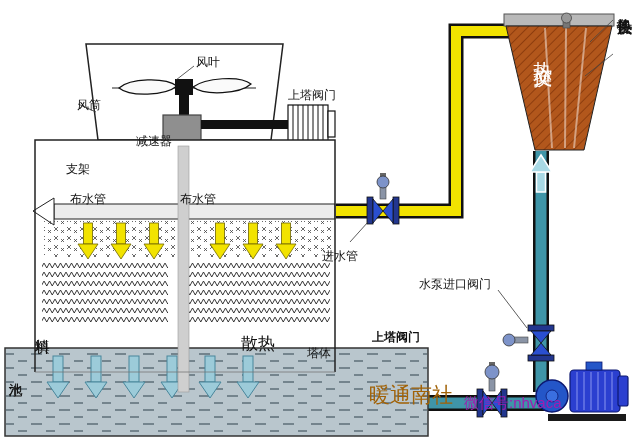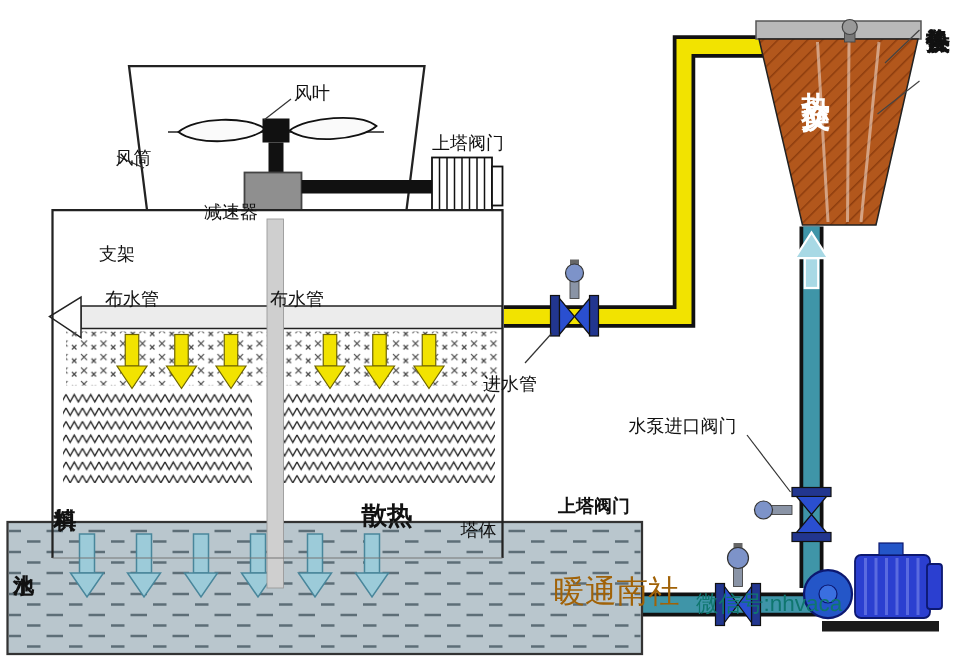--- a/index.html
+++ b/index.html
@@ -2,21 +2,21 @@
 <html style="--hot-pipe: #f2e300; --cold-pipe: #3f95a8; --exchanger: #b2571c; --exchanger-dark: #8d3d0e; --pump: #2b3fd0; --pool: #b9c6cd; --valve: #2a4fd0;"><head>
 <meta charset="utf-8">
 <style>
   html,body{margin:0;padding:0;background:#fff;}
   #stage{position:relative;width:640px;height:442px;background:#fff;overflow:hidden;
          font-family:"Liberation Sans",sans-serif;}
   #art{position:absolute;left:0;top:0;}
   .lbl{position:absolute;font-size:12px;color:#111;white-space:nowrap;line-height:1.15;
        font-family:"Liberation Sans",sans-serif;}
   .v{writing-mode:vertical-rl;text-orientation:upright;}
-  .b{font-weight:bold;}
+  .b{font-weight:normal;}
 </style>
 </head>
 <body>
 
 <div id="stage">
 
 <svg id="art" width="640" height="442" viewBox="0 0 640 442">
   <defs>
     <pattern id="zig" width="11" height="9" patternUnits="userSpaceOnUse">
       <path d="M0,2 L2.75,7 L5.5,2 L8.25,7 L11,2" fill="none" stroke="#222" stroke-width="0.9"></path>
@@ -209,15 +209,15 @@
 <div class="lbl" style="left:322px;top:238px;margin-top:12px;">进水管</div>
 <div class="lbl v b" style="left:34px;top:327px;font-size:15px;">填料</div>
 <div class="lbl b" style="left:241px;top:334px;font-size:17px;">散热</div>
 <div class="lbl" style="left:307px;top:347px;">塔体</div>
 <div class="lbl v b" style="left:8px;top:372px;font-size:14px;">水池</div>
 <div class="lbl" style="left:372px;top:331px;font-weight:bold;">上塔阀门</div>
 <div class="lbl" style="left:419px;top:278px;">水泵进口阀门</div>
 <div class="lbl v b" style="left:532px;top:46px;font-size:19px;color:#fff;letter-spacing:4px;">热交换</div>
 <div class="lbl v b" style="left:615px;top:6px;font-size:16px;">换热设备</div>
 <div class="lbl" style="left:369px;top:383px;font-size:21px;color:#a16207;">暖通南社</div>
-<div class="lbl" style="left:464px;top:394px;font-size:15px;color:#0f766e;">微信号:nhvaca</div>
+<div class="lbl" style="left:464px;top:394px;font-size:15px;color:#a21caf;">微信号:nhvaca</div>
 
 </div>
 
 </body></html>

